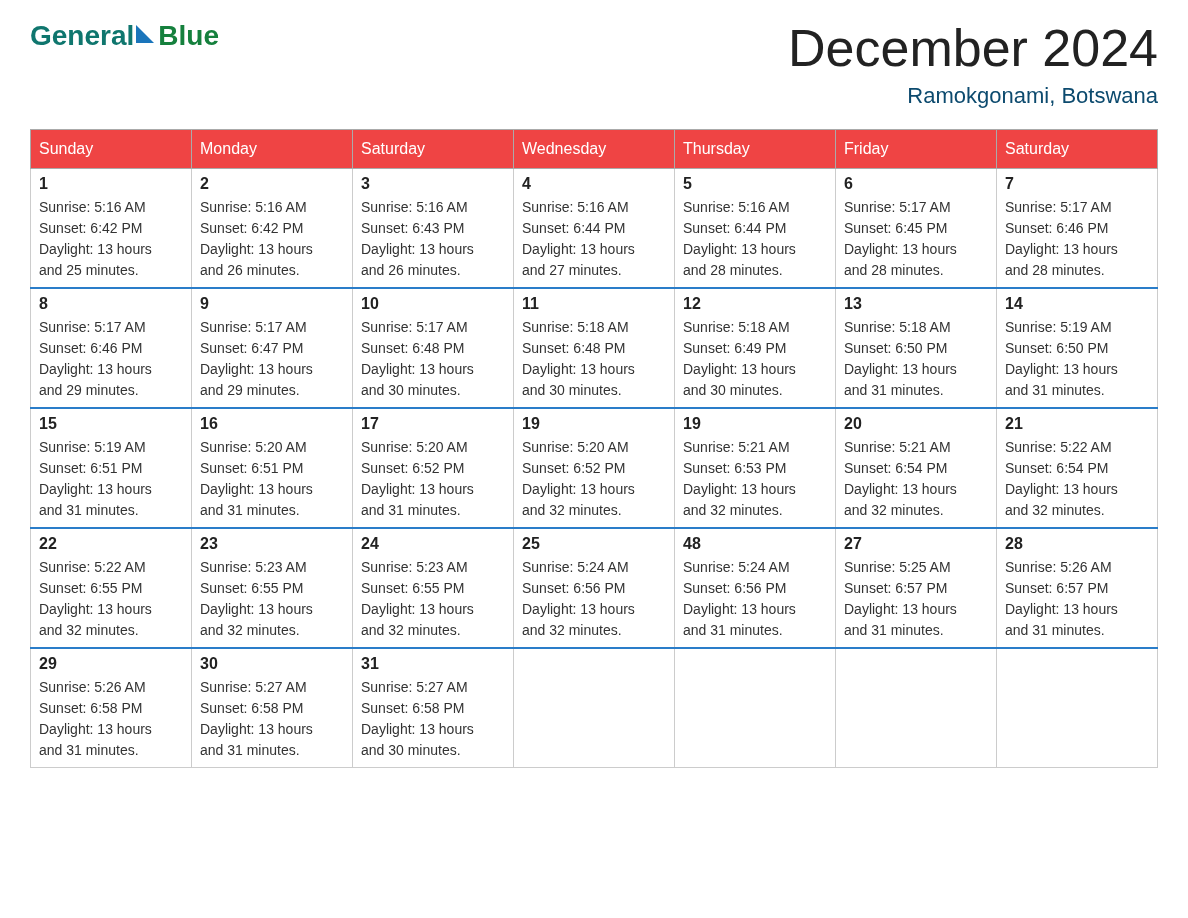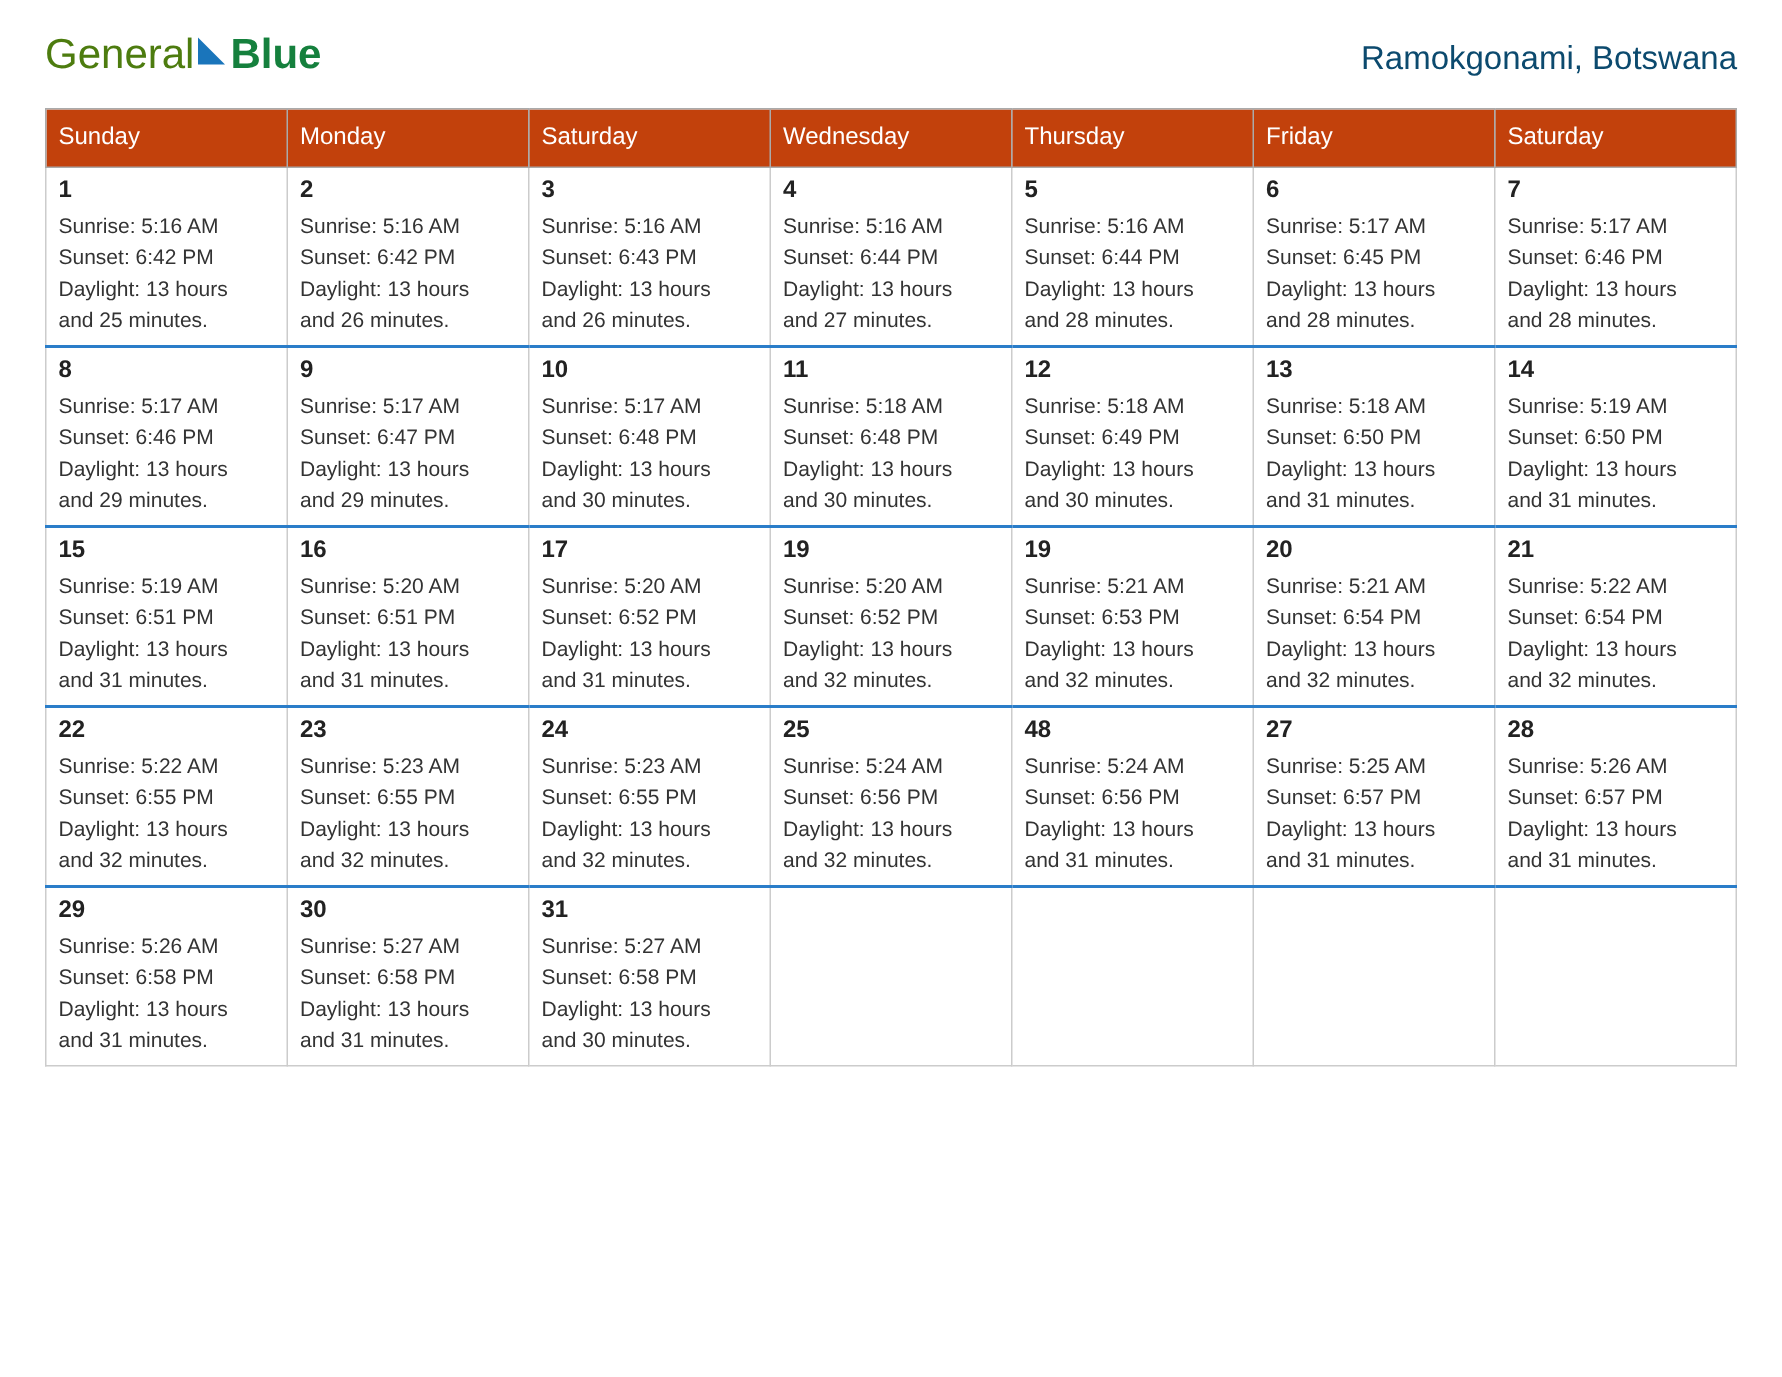--- a/index.html
+++ b/index.html
@@ -20,22 +20,22 @@
       display: flex;
       flex-direction: column;
       align-items: flex-start;
     }
     .logo-text {
       display: flex;
       align-items: center;
     }
     .logo-general {
       font-size: 28px;
-      font-weight: normal;
-      color: #4d7c0f;
+      font-weight: bold;
+      color: #0f766e;
     }
     .logo-blue-arrow {
       display: inline-block;
       width: 0;
       height: 0;
       border-left: 18px solid #1a75bb;
       border-top: 18px solid transparent;
       border-bottom: 0px solid transparent;
       margin-left: 2px;
       margin-top: -5px;
@@ -59,21 +59,21 @@
       font-size: 22px;
       color: #0c4a6e;
       margin-top: 6px;
     }
     .calendar-table {
       width: 100%;
       border-collapse: collapse;
       border: 1px solid #aaa;
     }
     .calendar-table th {
-      background-color: #c2410c;
+      background-color: #ef4444;
       color: #fff;
       font-size: 16px;
       font-weight: normal;
       padding: 10px 8px;
       text-align: left;
       border: 1px solid #aaa;
     }
     .calendar-table td {
       border: 1px solid #ccc;
       vertical-align: top;
@@ -104,20 +104,21 @@
 
 <div class="header-area">
   <div class="logo">
     <div class="logo-text">
       <span class="logo-general">General</span>
       <span class="logo-blue-arrow"></span>
       <span class="logo-blue">Blue</span>
     </div>
   </div>
   <div class="title-area">
+    <div class="month-title">December 2024</div>
     <div class="location-title">Ramokgonami, Botswana</div>
   </div>
 </div>
 
 <table class="calendar-table">
   <thead>
     <tr>
     <th>Sunday</th>
         <th>Monday</th>
         <th>Saturday</th>

